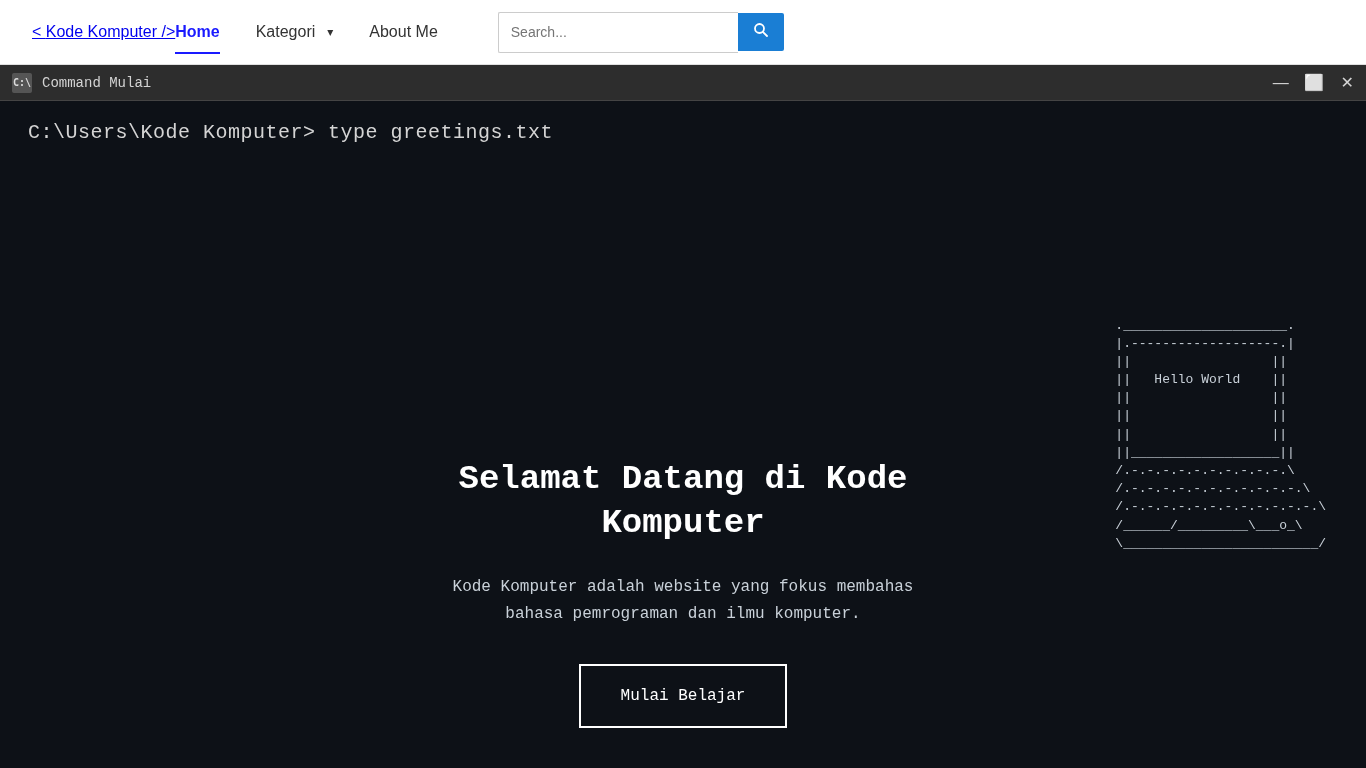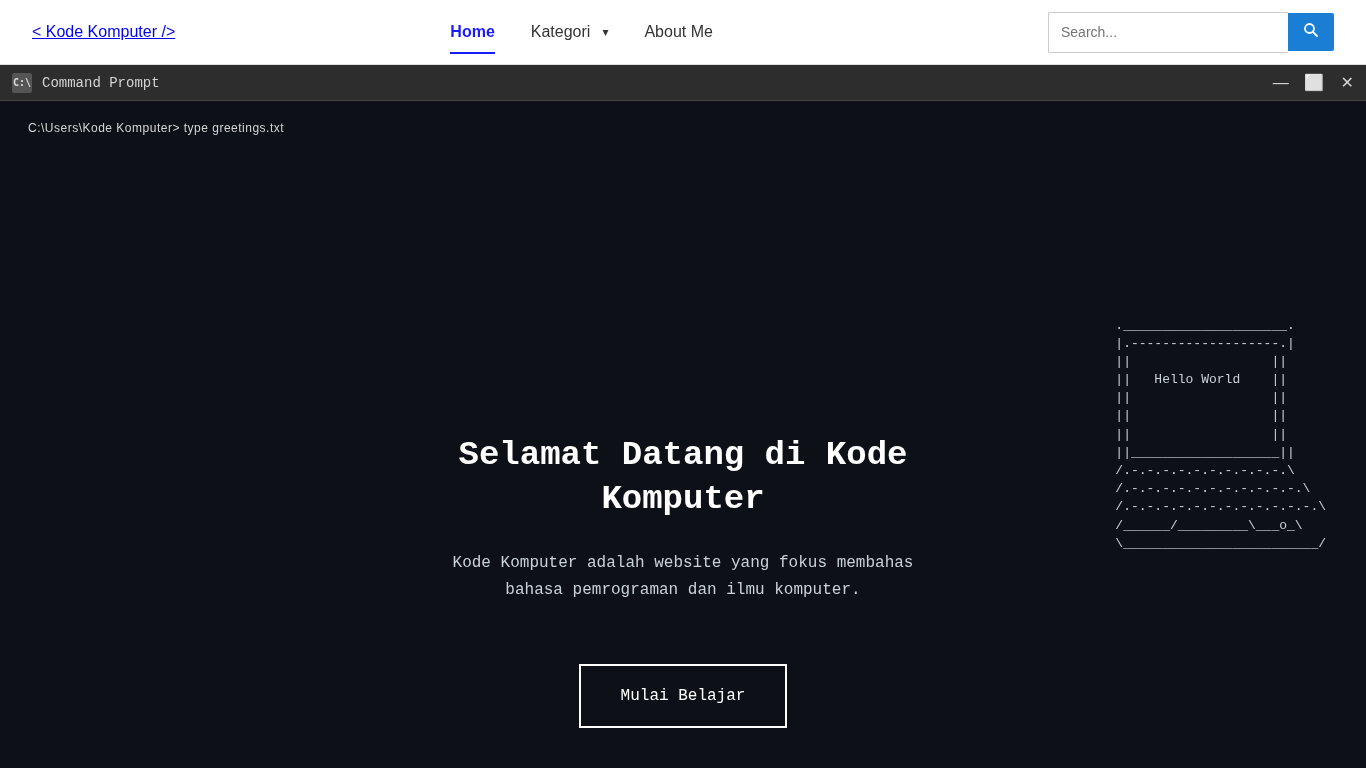--- a/index.html
+++ b/index.html
@@ -15,21 +15,20 @@
     
     nav {
       background: #fff;
       border-bottom: 1px solid #e0e0e0;
       height: 65px;
       display: flex;
       align-items: center;
       padding: 0 32px;
       position: relative;
       z-index: 10;
-      justify-content: space-between;
     }
 
     .nav-links {
       display: flex;
       align-items: center;
       gap: 36px;
       list-style: none;
       margin-right: 60px;
     }
 
@@ -164,22 +163,22 @@
       flex-direction: column;
       justify-content: flex-end;
       align-items: center;
       padding: 40px 60px;
     }
 
     .cmd-prompt-line {
       position: absolute;
       top: 20px;
       left: 28px;
-      font-family: Liberation Sans, sans-serif;
-      font-size: 12px;
+      font-family: Liberation Mono, monospace;
+      font-size: 20px;
       color: #d4d4d4;
       letter-spacing: 0.5px;
     }
 
     .hero-text {
       text-align: center;
       max-width: 520px;
     }
 
     .hero-title {
@@ -189,21 +188,21 @@
       color: #ffffff;
       margin-bottom: 28px;
       line-height: 1.3;
     }
 
     .hero-desc {
       font-family: 'Courier New', monospace;
       font-size: 16px;
       color: #c9d1d9;
       line-height: 1.7;
-      margin-bottom: 60px;
+      margin-bottom: 36px;
     }
 
     .hero-btn {
       display: inline-block;
       padding: 21px 40px;
       border: 2px solid #ffffff;
       color: #ffffff;
       font-family: 'Courier New', monospace;
       font-size: 16px;
       background: transparent;
@@ -259,21 +258,21 @@
     </button>
   </div>
 </nav>
 
 <div class="cmd-window">
 
   <div class="cmd-titlebar">
     <div class="cmd-icon">
       <span>C:\</span>
     </div>
-    <span class="cmd-title">Command Prompt</span>
+    <span class="cmd-title">Command Mulai</span>
     <div class="cmd-controls">
       <span class="cmd-ctrl minimize">—</span>
       <span class="cmd-ctrl maximize">⬜</span>
       <span class="cmd-ctrl close">✕</span>
     </div>
   </div>
 
   <div class="cmd-body">
 
     <span class="cmd-prompt-line">C:\Users\Kode Komputer&gt; type greetings.txt</span>

